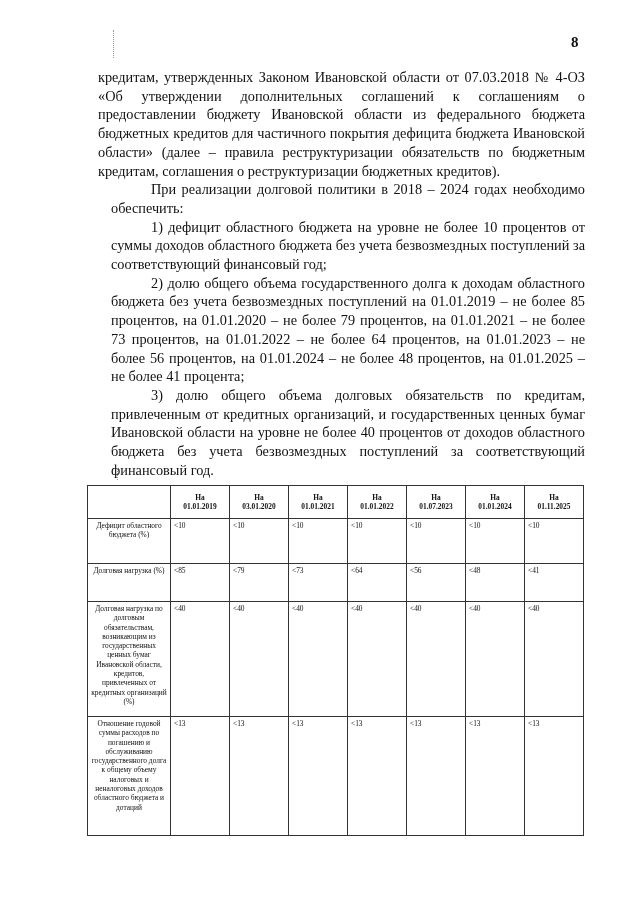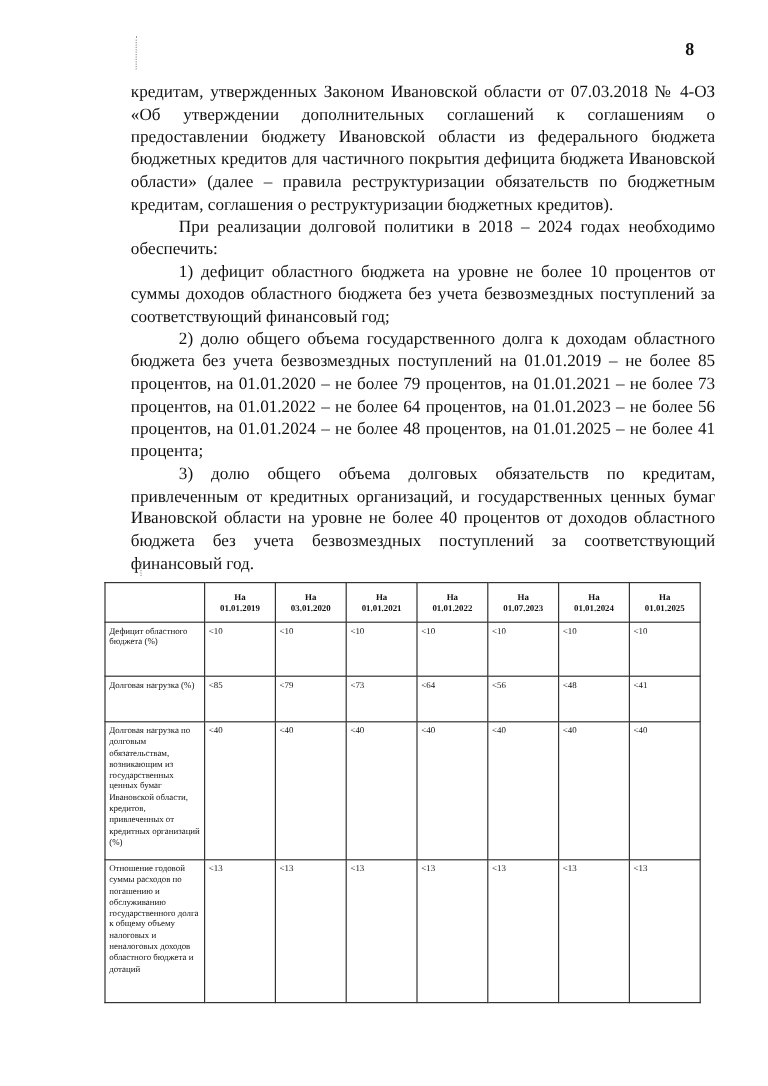--- a/index.html
+++ b/index.html
@@ -1,25 +1,25 @@
 <!DOCTYPE html>
 <html><head>
 <meta charset="utf-8">
 <style>
   html, body { margin: 0; padding: 0; background: #ffffff; }
   body { width: 640px; height: 905px; position: relative; overflow: hidden; font-family: "Liberation Serif", "DejaVu Serif", serif; color: #111; }
   .page-number { position: absolute; top: 34px; left: 571px; font-size: 15px; font-weight: bold; }
   .margin-mark { position: absolute; left: 113px; top: 30px; width: 1px; height: 28px; border-left: 1px dotted #999; }
-  .body-text { position: absolute; left: 109px; width: 487px; top: 68px; font-size: 14.3px; line-height: 18.7px; }
+  .body-text { position: absolute; left: 98px; width: 487px; top: 68px; font-size: 14.3px; line-height: 18.7px; }
   .body-text p { margin: 0; text-align: justify; text-align-last: left; }
-  .body-text p.indent { text-indent: 40px; }
+  .body-text p.indent { text-indent: 40px; margin-left: 13px; }
   .doc-table { position: absolute; left: 87px; top: 485px; border-collapse: collapse; font-size: 7.4px; line-height: 9.3px; table-layout: fixed; border-radius: 12px; }
   .doc-table td, .doc-table th { border: 1px solid #333; padding: 2px 3px; vertical-align: top; }
   .doc-table th { font-weight: bold; text-align: center; vertical-align: middle; height: 28px; padding: 2px 1px; }
-  .doc-table td.label { text-align: left; }
+  .doc-table td.label { text-align: center; }
   .doc-table td.val { text-align: left; }
   .row-deficit td { height: 40px; }
   .row-debt td { height: 33px; }
   .row-market td { height: 110px; }
   .row-ratio td { height: 114px; }
   .dotmark { position: absolute; left: 117px; top: 468px; width: 1px; height: 12px; border-left: 1px dotted #999; }
 </style>
 </head>
 <body>
 
@@ -49,21 +49,21 @@
   </colgroup>
   <tbody>
       <tr>
     <th></th>
     <th><span>На</span><br><span>01.01.2019</span></th>
     <th><span>На</span><br><span>03.01.2020</span></th>
     <th><span>На</span><br><span>01.01.2021</span></th>
     <th><span>На</span><br><span>01.01.2022</span></th>
     <th><span>На</span><br><span>01.07.2023</span></th>
     <th><span>На</span><br><span>01.01.2024</span></th>
-    <th><span>На</span><br><span>01.01.2025</span></th>
+    <th><span>На</span><br><span>01.11.2025</span></th>
   </tr>
   <tr class="row-deficit">
     <td class="label">Дефицит областного бюджета (%)</td>
     <td class="val">&lt;10</td>
     <td class="val">&lt;10</td>
     <td class="val">&lt;10</td>
     <td class="val">&lt;10</td>
     <td class="val">&lt;10</td>
     <td class="val">&lt;10</td>
     <td class="val">&lt;10</td>

